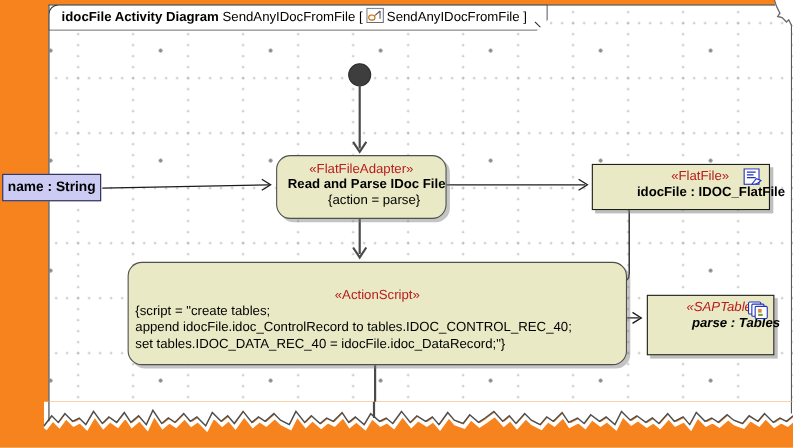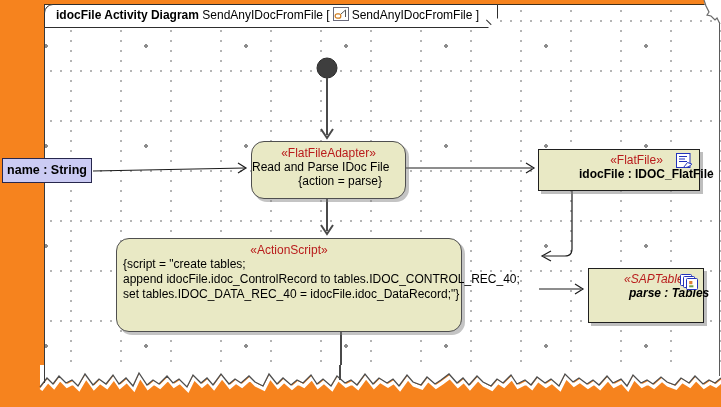--- a/index.html
+++ b/index.html
@@ -51,21 +51,21 @@
     border-radius:13px;
     box-shadow:3px 3px 0 rgba(125,125,125,0.45);
   }
   .objnode {
     background:#e9e9c5;
     border:1px solid #1f1f1f;
     box-shadow:3px 3px 0 rgba(125,125,125,0.5);
     padding-left:35px;
   }
   .stereo { color:#b91c1c; text-align:center; line-height:14px; }
-  .nname  { font-weight:normal; text-align:left; line-height:14px; }
+  .nname  { font-weight:bold; text-align:right; line-height:14px; }
   .nname-left { font-weight:bold; text-align:right; line-height:15px; padding-left:5px; white-space:nowrap; }
   .constraint { text-align:right; padding-right:23px; line-height:15px; }
   .script-line { text-align:left; padding-left:6px; line-height:15px; white-space:nowrap; }
   .corner-icon { position:absolute; }
 
   
   .param-node {
     position:absolute; left:2px; top:158px; width:90px; height:25px;
     background:#cbcbf3; border:1px solid #27274d;
     font-size:12.5px; font-weight:bold; text-align:center; line-height:23px;
@@ -141,21 +141,21 @@
   <div class="node objnode" style="left:493px; top:144px; width:162px; height:42px; padding-top:3px;">
     <div class="stereo">«FlatFile»</div>
     <div class="nname-left">idocFile : IDOC_FlatFile</div>
     <svg class="corner-icon" style="top:3px; right:6px;" width="18" height="16" viewBox="0 0 18 16">
       <rect x="1.5" y="0.5" width="13.5" height="14" fill="#ffffff" stroke="#2233bb"></rect>
       <path d="M4,3.5 H12 M4,6 H10 M4,8.5 H12" stroke="#2233bb" stroke-width="1"></path>
       <path d="M8.5,14.5 C11.5,14.8 14.5,14 16.8,11 L12.5,9.5 Z" fill="#ffffff" stroke="#2233bb" stroke-width="1"></path>
     </svg>
   </div>
 
-  <div class="node action" style="left:71px; top:233px; width:346px; height:94px; padding-top:4px;">
+  <div class="node action" style="left:71px; top:233px; width:454px; height:94px; padding-top:22px;">
     <div class="stereo">«ActionScript»</div>
     <div class="script-line">{script = "create tables;</div>
     <div class="script-line">append idocFile.idoc_ControlRecord to tables.IDOC_CONTROL_REC_40;</div>
     <div class="script-line">set tables.IDOC_DATA_REC_40 = idocFile.idoc_DataRecord;"}</div>
   </div>
 
   <div class="node objnode" style="left:543px; top:263px; width:116px; height:55px; padding-top:3px;font-style:italic;">
     <div class="stereo" style="padding-right:16px;">«SAPTables»</div>
     <div class="nname-left">parse : Tables</div>
     <svg class="corner-icon" style="top:4px; right:4px;" width="20" height="18" viewBox="0 0 20 18">

